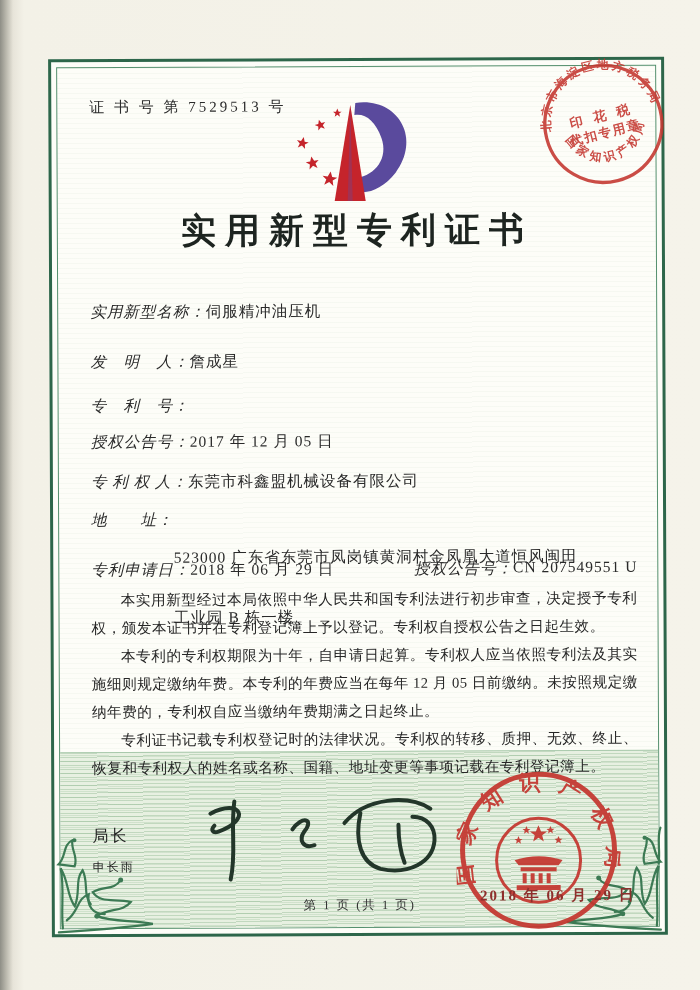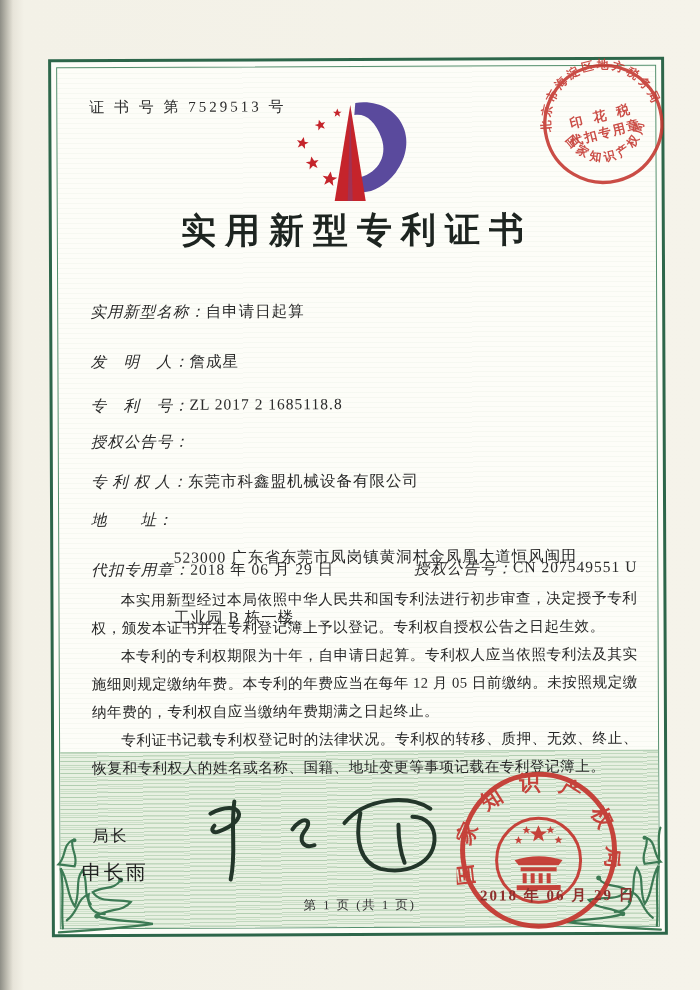--- a/index.html
+++ b/index.html
@@ -61,21 +61,21 @@
   .field.addr .val div { line-height:24px; }
   .field.grant-row { justify-content:space-between; }
   .pair { display:flex; }
   .paragraphs {
     position:absolute; left:38px; right:26px; top:524px;
     font-size:14.6px; color:#262626; line-height:28px;
     text-align:justify; letter-spacing:0.5px;
   }
   .paragraphs p { text-indent:2em; }
   .director-title { position:absolute; left:38px; top:764px; font-size:16px; color:#222; letter-spacing:2px; }
-  .director-name  { position:absolute; left:27px; top:797px; font-size:20px; color:#222; letter-spacing:2px; }
+  .director-name  { position:absolute; left:38px; top:797px; font-size:12px; color:#222; letter-spacing:2px; }
   .signature { position:absolute; left:140px; top:718px; width:270px; height:120px; }
   .seal { position:absolute; left:402px; top:708px; width:164px; height:164px; opacity:0.92; }
   .seal-date {
     position:absolute; left:378px; top:826px; width:250px; text-align:center;
     font-size:15px; color:#8e2f2c; letter-spacing:2px; font-weight:600;
   }
   .page-footer {
     position:absolute; left:0; right:0; top:836px; text-align:center;
     font-size:12.5px; color:#333; letter-spacing:2px;
   }
@@ -138,47 +138,47 @@
           <path transform="translate(26,46) scale(1.05) rotate(12)" d="M0,-6 L1.76,-1.85 L5.71,-1.85 L2.47,0.71 L3.53,4.85 L0,2.3 L-3.53,4.85 L-2.47,0.71 L-5.71,-1.85 L-1.76,-1.85 Z"></path>
           <path transform="translate(36,66) scale(1.15) rotate(-10)" d="M0,-6 L1.76,-1.85 L5.71,-1.85 L2.47,0.71 L3.53,4.85 L0,2.3 L-3.53,4.85 L-2.47,0.71 L-5.71,-1.85 L-1.76,-1.85 Z"></path>
           <path transform="translate(53,82) scale(1.3) rotate(8)" d="M0,-6 L1.76,-1.85 L5.71,-1.85 L2.47,0.71 L3.53,4.85 L0,2.3 L-3.53,4.85 L-2.47,0.71 L-5.71,-1.85 L-1.76,-1.85 Z"></path>
         </g>
       </svg>
 
       <div class="title">实用新型专利证书</div>
 
       <div class="field" style="top:240px">
         <span class="lbl">实用新型名称：</span>
-        <span class="val">自申请日起算</span>
+        <span class="val">伺服精冲油压机</span>
       </div>
       <div class="field" style="top:290px">
         <span class="lbl">发　明　人：</span>
         <span class="val">詹成星</span>
       </div>
       <div class="field" style="top:334px">
         <span class="lbl">专　利　号：</span>
-        <span class="val">ZL 2017 2 1685118.8</span>
       </div>
       <div class="field" style="top:370px">
         <span class="lbl">授权公告号：</span>
+        <span class="val">2017 年 12 月 05 日</span>
       </div>
       <div class="field" style="top:410px">
         <span class="lbl">专 利 权 人：</span>
         <span class="val">东莞市科鑫盟机械设备有限公司</span>
       </div>
       <div class="field addr" style="top:448px">
         <span class="lbl">地　　址：</span>
         <span class="val">
           <div>523000 广东省东莞市凤岗镇黄洞村金凤凰大道恒风闽田</div>
           <div>工业园 B 栋一楼</div>
         </span>
       </div>
       <div class="field grant-row" style="top:498px">
         <span class="pair">
-          <span class="lbl">代扣专用章：</span>
+          <span class="lbl">专利申请日：</span>
           <span class="val">2018 年 06 月 29 日</span>
         </span>
         <span class="pair">
           <span class="lbl">授权公告号：</span>
           <span class="val">CN 207549551 U</span>
         </span>
       </div>
 
       <div class="paragraphs">
         <p>本实用新型经过本局依照中华人民共和国专利法进行初步审查，决定授予专利权，颁发本证书并在专利登记簿上予以登记。专利权自授权公告之日起生效。</p>

